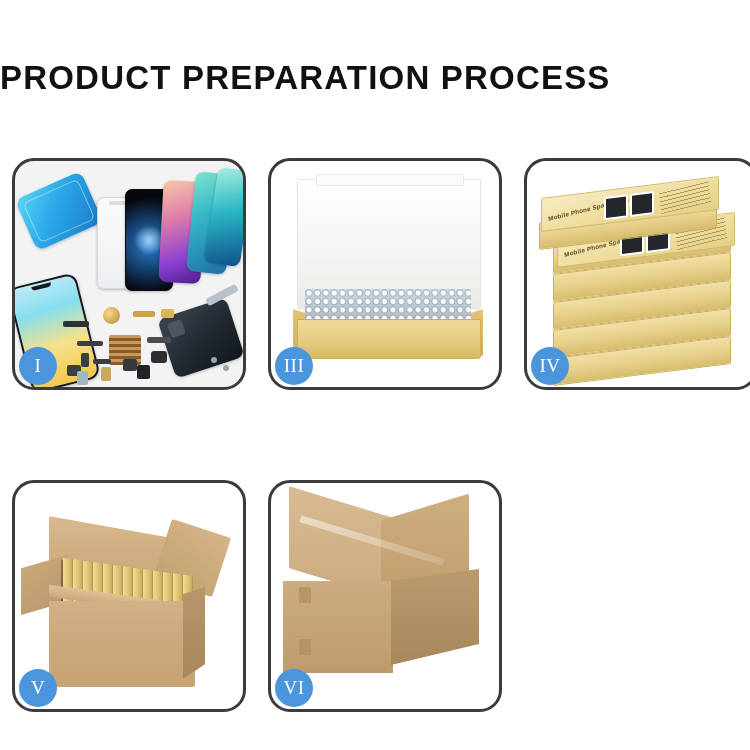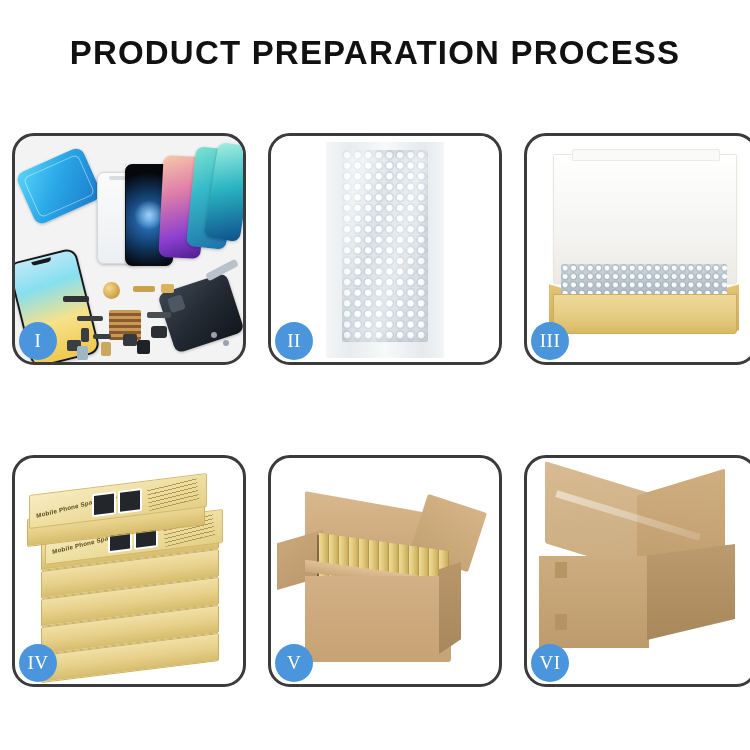--- a/index.html
+++ b/index.html
@@ -6,21 +6,21 @@
   body{
     width:750px;height:750px;
     background:#ffffff;
     font-family:"Liberation Sans", sans-serif;
     overflow:hidden;
     position:relative;
   }
   .page{width:750px;height:750px;position:relative;}
 
   
-  .header{text-align:center;padding-top:36px;}
+  .header{padding-top:36px;margin-top:25px;}
   .title{
     font-size:33px;
     font-weight:700;
     letter-spacing:1.2px;
     color:#111111;
     line-height:1.05;
     white-space:nowrap;
   }
   .subtitle{
     font-size:15.5px;
@@ -350,29 +350,20 @@
         <span class="part pm"></span>
         <span class="part pn"></span>
         <span class="part po"></span>
         <span class="part pp"></span>
         <span class="part pq"></span>
         <span class="part pr"></span>
       </div>
       <div class="badge">I</div>
     </div>
 
-    <div class="panel">
-      <div class="stage">
-        <div class="bw-bg"></div>
-        <div class="bw-sheet"></div>
-        <div class="bw-inner"></div>
-        <div class="bw-gloss"></div>
-      </div>
-      <div class="badge">II</div>
-    </div>
 
     <div class="panel">
       <div class="stage">
         <div class="b3-lid"></div>
         <div class="b3-foam"></div>
         <div class="b3-left"></div>
         <div class="b3-right"></div>
         <div class="b3-front"></div>
       </div>
       <div class="badge">III</div>

